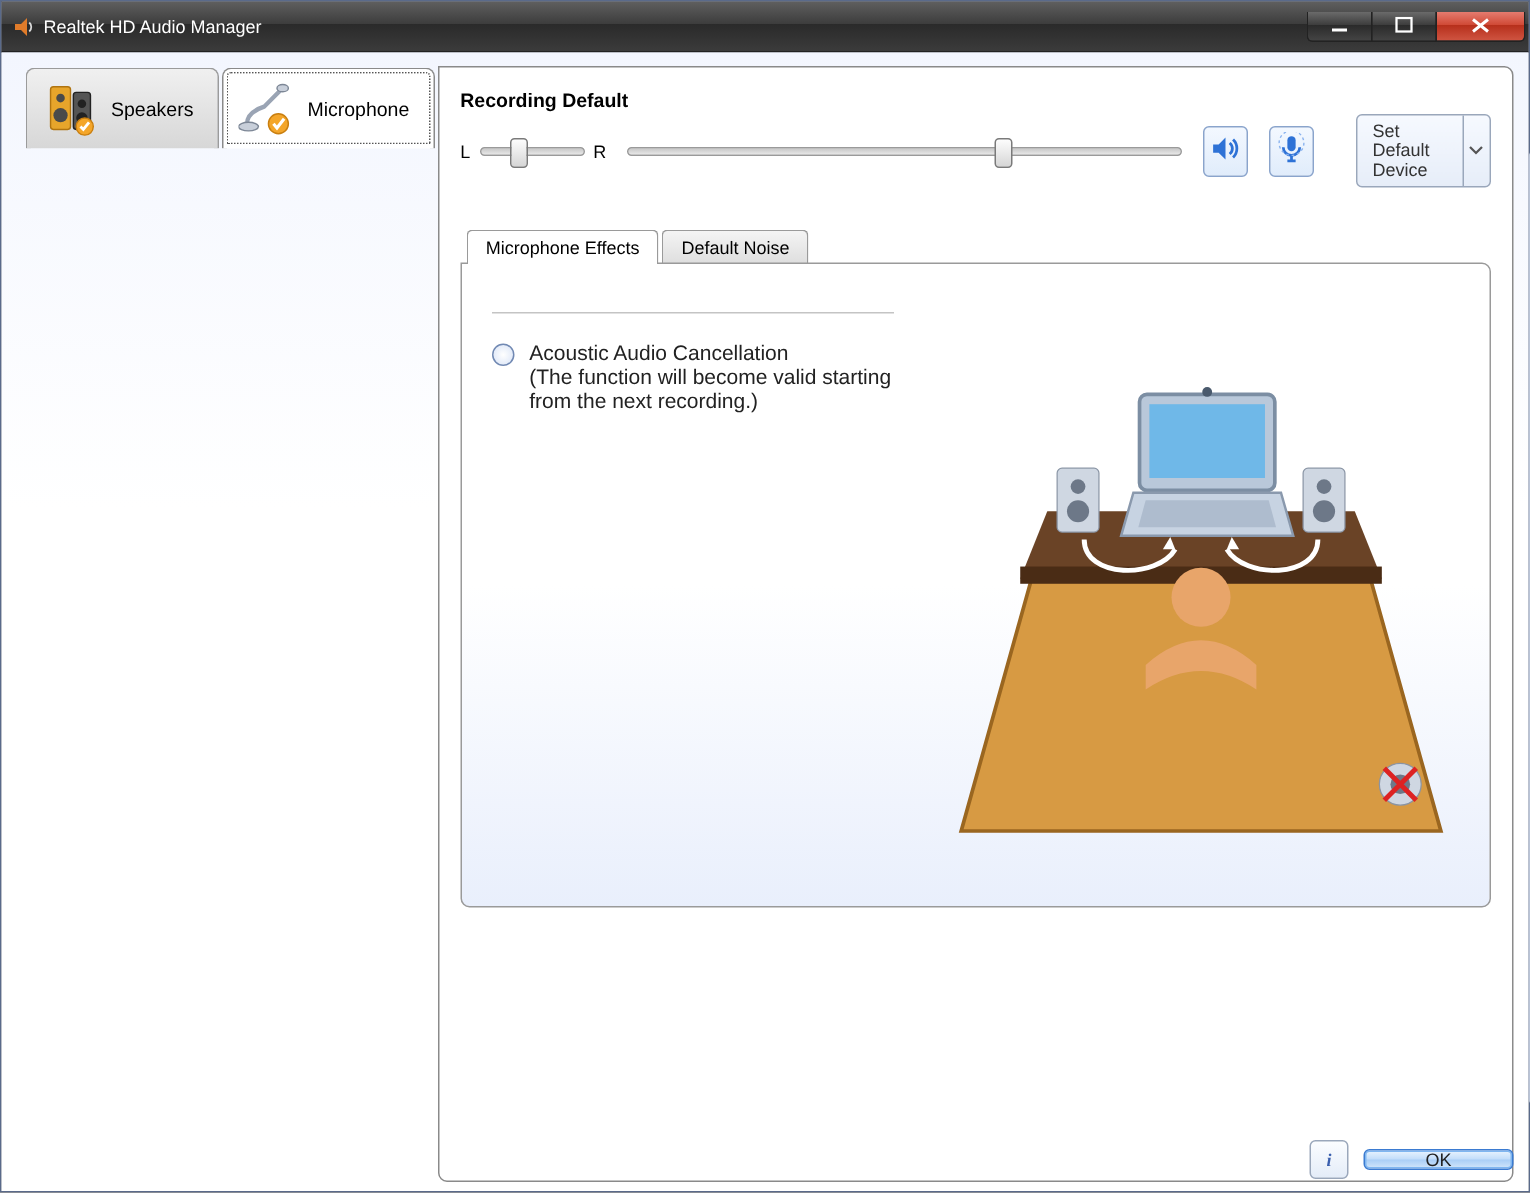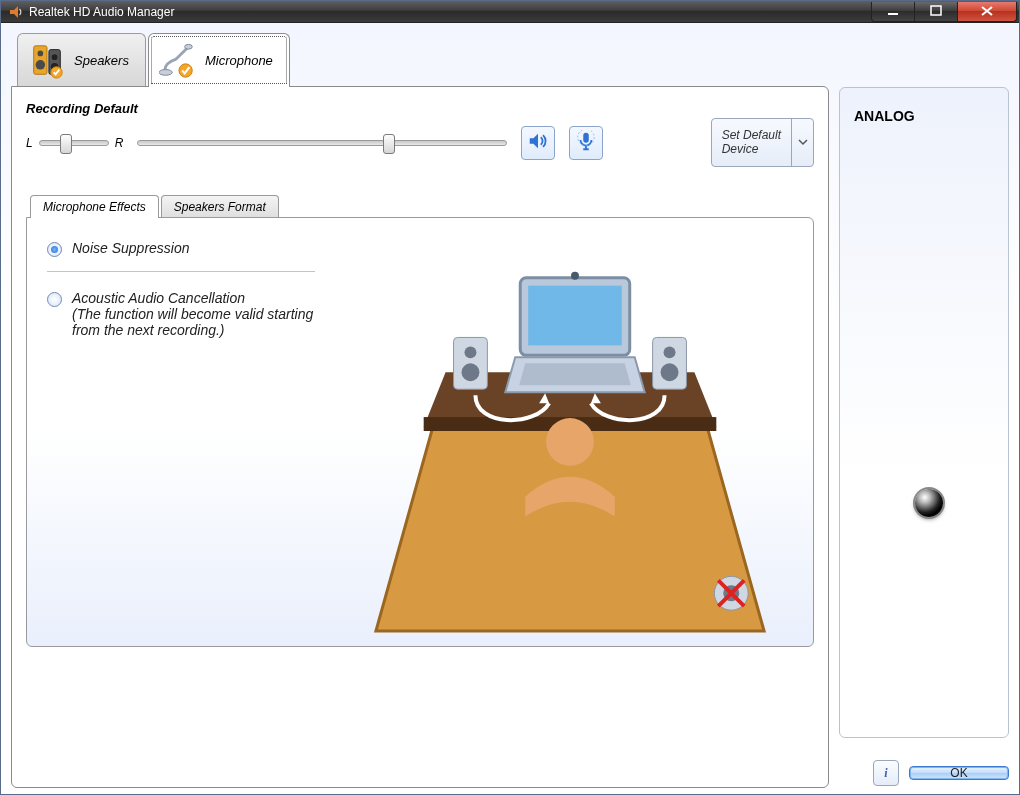--- a/index.html
+++ b/index.html
@@ -15,21 +15,21 @@
   .window {
     width: 1020px;
     height: 795px;
     background: linear-gradient(#e8eefc, #f5f7fd);
     border: 1px solid #5a6a8a;
     display: flex;
     flex-direction: column;
   }
   
   .titlebar {
-    height: 22px;
+    height: 34px;
     background: linear-gradient(#5f5f5f, #3d3d3d 45%, #2a2a2a 46%, #3b3b3b);
     display: flex;
     align-items: center;
     color: #fff;
     padding-left: 6px;
     border-bottom: 1px solid #222;
   }
   .titlebar .app-icon { width: 16px; height: 16px; margin-right: 6px; }
   .titlebar .title { flex: 1; font-size: 12px; }
   .win-btns { display: flex; height: 20px; margin-right: 2px; }
@@ -52,21 +52,21 @@
   .content {
     flex: 1;
     display: flex;
     padding: 10px 10px 6px 10px;
     gap: 10px;
     background: linear-gradient(#f3f6fe 0%, #ffffff 40%, #ffffff 100%);
     position: relative;
   }
 
   
-  .main-col { flex: 1; display: flex; flex-direction: column; font-style: italic; }
+  .main-col { flex: 1; display: flex; flex-direction: row; }
 
   
   .device-tabs { display: flex; align-items: flex-end; height: 54px; margin-left: 6px; }
   .device-tab {
     display: flex; align-items: center; gap: 8px;
     height: 54px; padding: 0 16px 0 10px;
     border: 1px solid #9b9b9b;
     border-bottom: none;
     background: linear-gradient(#fdfdfd, #e7e7e7);
     border-top-left-radius: 6px;
@@ -326,29 +326,25 @@
               </div>
             </div>
           </div>
         </div>
 
         <div class="sub-tabs">
           <div class="sub-tab active">
             <span>Microphone Effects</span>
           </div>
           <div class="sub-tab">
-            <span>Speakers Format</span>
+            <span>Default Noise</span>
           </div>
         </div>
         <div class="sub-card">
           <div class="effects-col">
-            <div class="effect-opt">
-              <div class="radio selected"></div>
-              <div class="txt">Noise Suppression</div>
-            </div>
             <div class="hr"></div>
             <div class="effect-opt">
               <div class="radio"></div>
               <div class="txt">
                 <span>Acoustic Audio Cancellation</span><br>
                 <span class="sub">(The function will become valid starting from the next recording.)</span>
               </div>
             </div>
           </div>
           <div class="scene">

